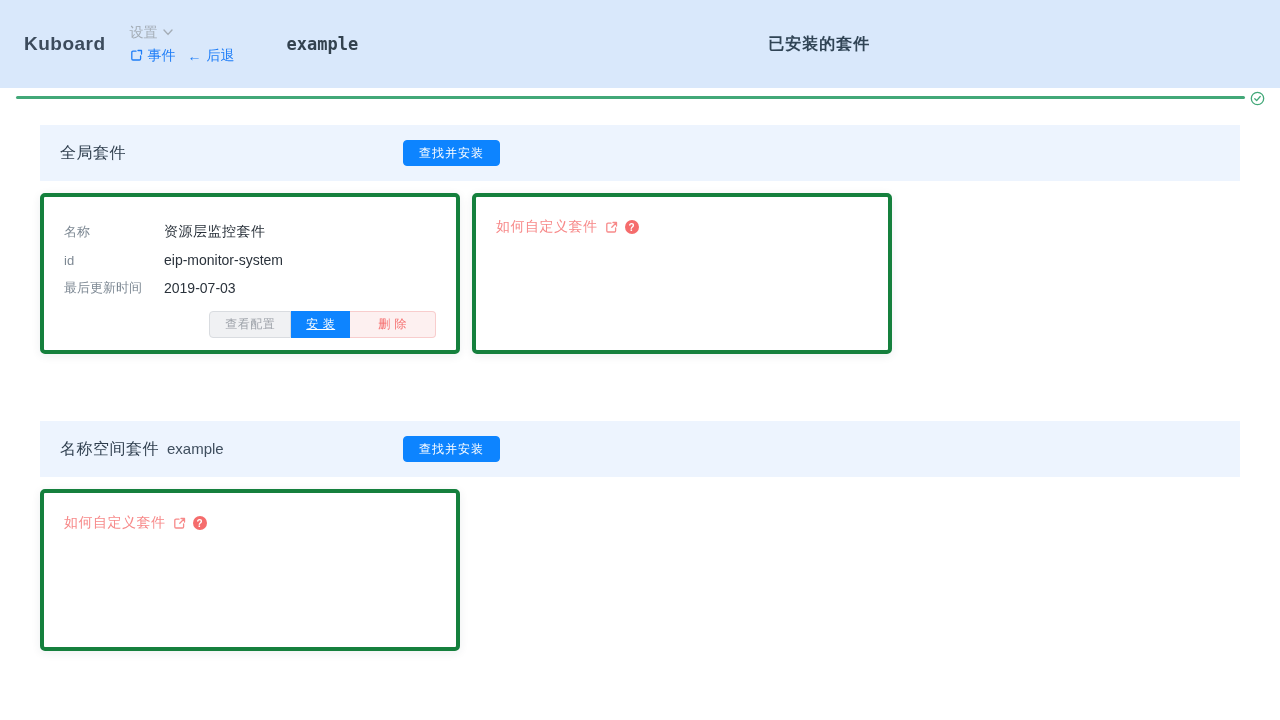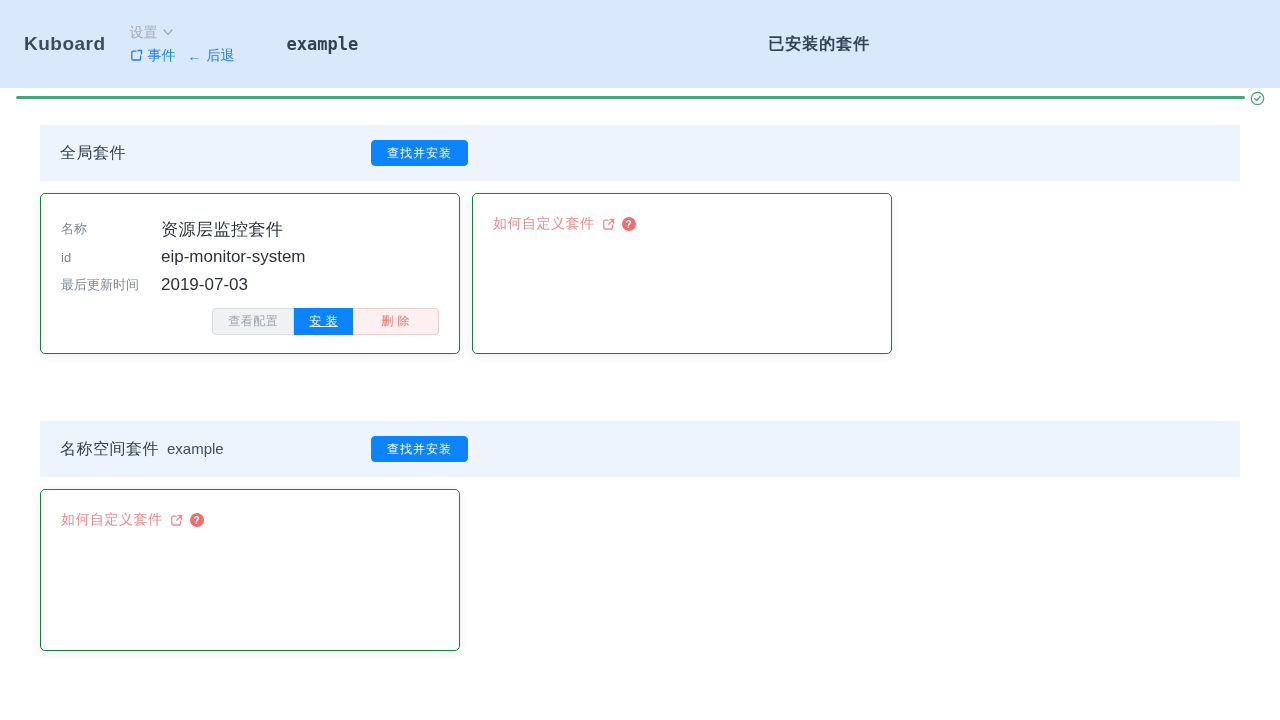--- a/index.html
+++ b/index.html
@@ -30,32 +30,32 @@
   .content { margin:0 40px; }
   .band { height:56px; background:#edf4fe; display:flex; align-items:center; }
   .band-1 { margin-top:37px; }
   .band-2 { margin-top:67px; }
   .band-left { margin-left:20px; width:311px; display:flex; align-items:baseline; gap:8px; }
   .band-title { font-size:16px; font-weight:400; color:#2f3e4e; letter-spacing:.5px; }
   .band-sub { font-size:15px; color:#3f4e5e; }
   .btn-primary { height:26px; padding:0 15px; background:#0d84ff; color:#fff;
                  border:1px solid #0d84ff; border-radius:4px; font-size:12px;
                  letter-spacing:1px; cursor:pointer;
-                 font-family:"Liberation Sans", sans-serif; }
+                 font-family:"Liberation Sans", sans-serif;margin-left:32px; }
 
   .cards-row { display:flex; gap:12px; margin-top:12px; }
-  .card { width:420px; background:#fff; border:1px solid #15803d; border-radius:5px;
+  .card { width:420px; background:#fff; border:4px solid #15803d; border-radius:5px;
           box-shadow:0 2px 10px rgba(31,45,61,.08); }
   .card-h161 { height:161px; }
   .card-h162 { height:162px; }
   .card-inner { padding:21px 20px; }
 
   .field-row { display:flex; height:28px; align-items:center; }
   .field-label { width:100px; font-size:13px; color:#7d8893; }
-  .field-value { font-size:17px; color:#2a323b; }
+  .field-value { font-size:14px; color:#2a323b; }
   .field-value-name { letter-spacing:.5px; }
 
   .btn-group { display:flex; justify-content:flex-end; margin-top:9px; }
   .btn-group button { height:27px; font-size:12px; cursor:pointer; border:1px solid;
                       letter-spacing:.5px; font-family:"Liberation Sans", sans-serif; }
   .btn-plain { background:#f0f1f3; border-color:#d9dce0 !important; color:#9da2a9;
                padding:0 15px; border-radius:4px 0 0 4px; }
   .btn-install { background:#0d84ff; border-color:#0d84ff !important; color:#fff;
                  padding:0 14px; border-radius:0;text-decoration:underline; }
   .btn-danger { background:#fdf0f0; border-color:#f8cdcd !important; color:#f56c6c;

